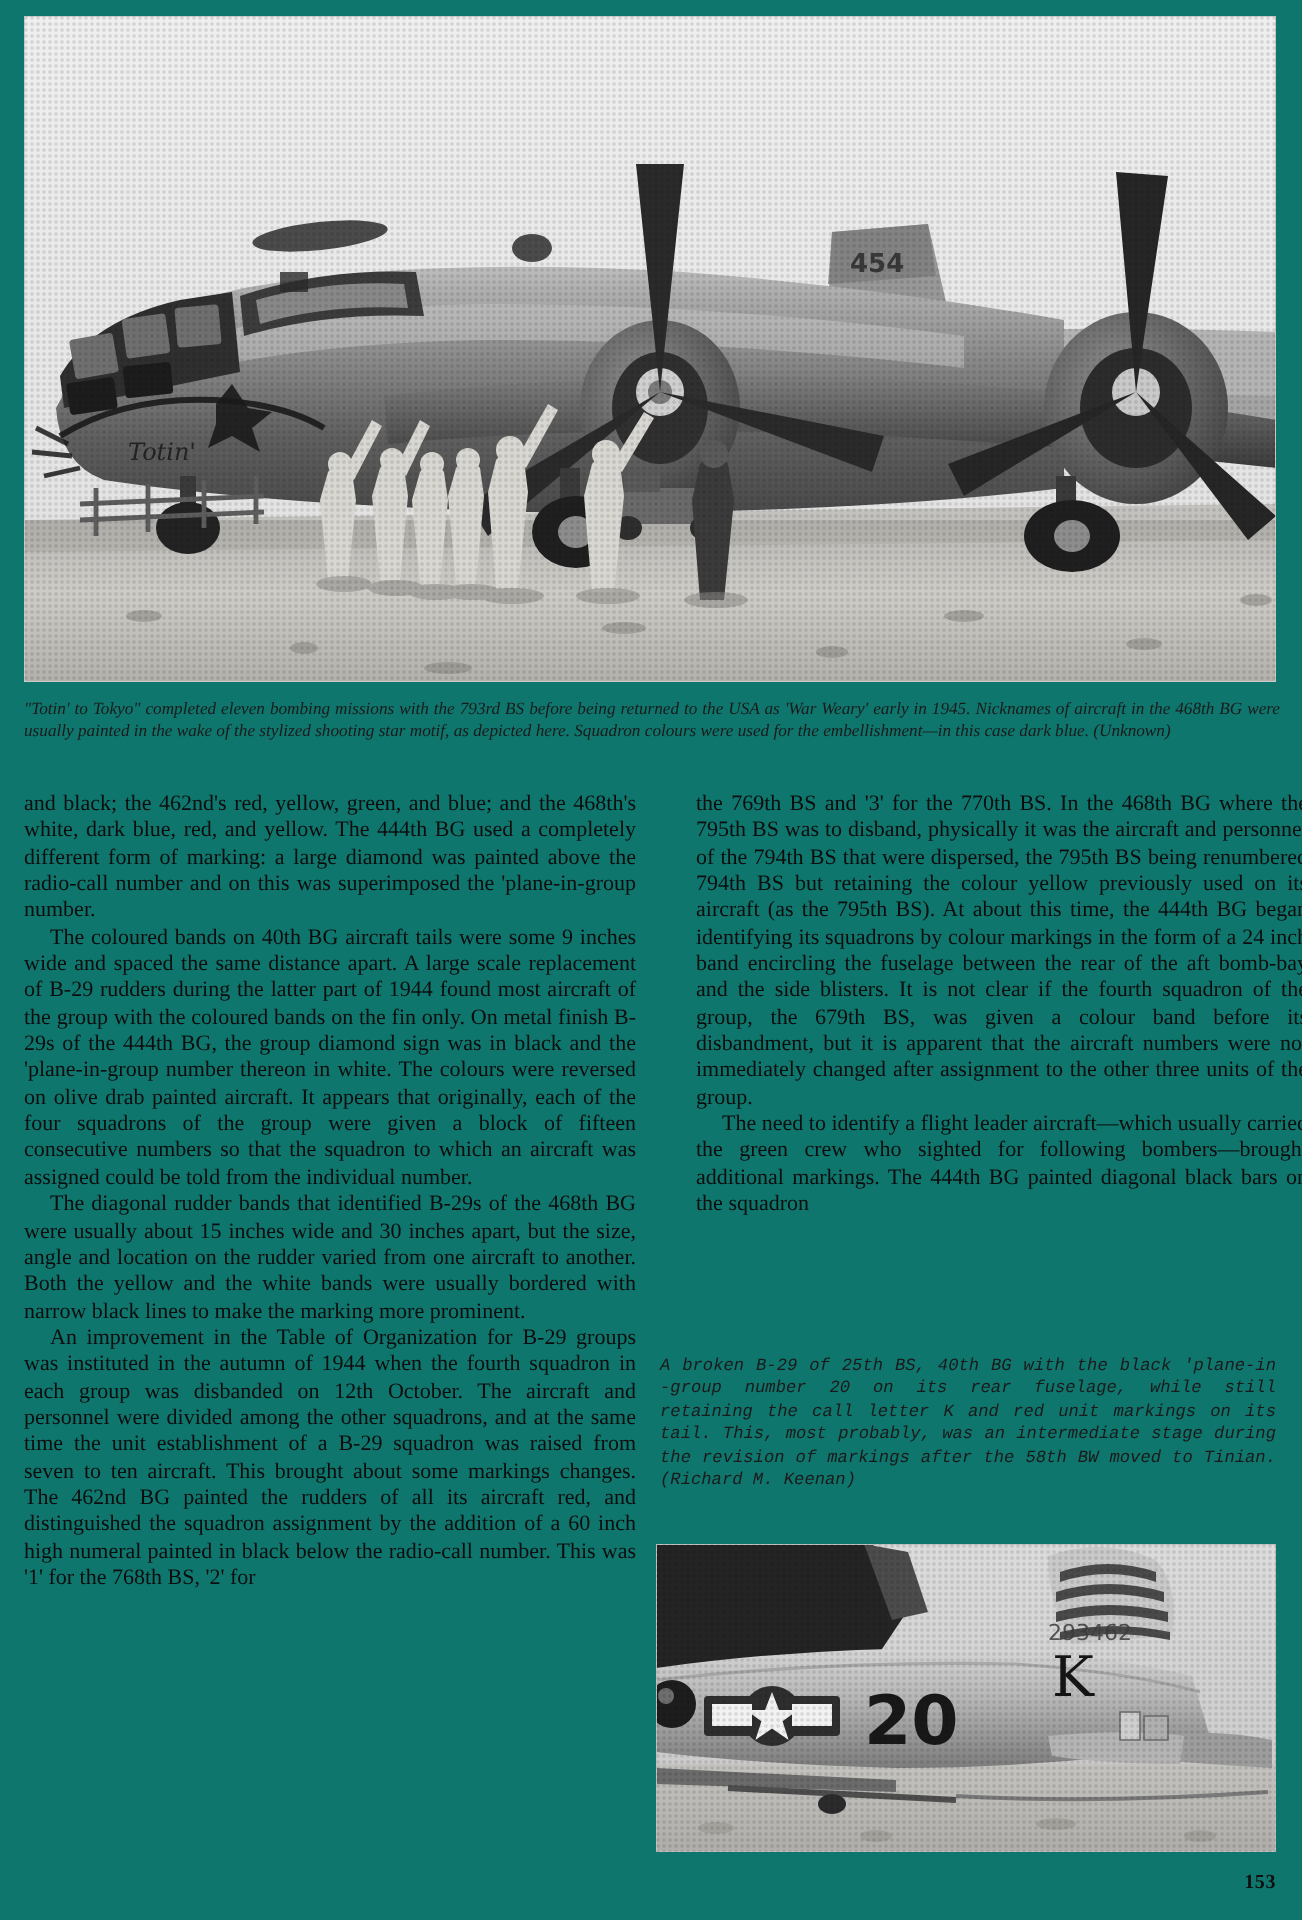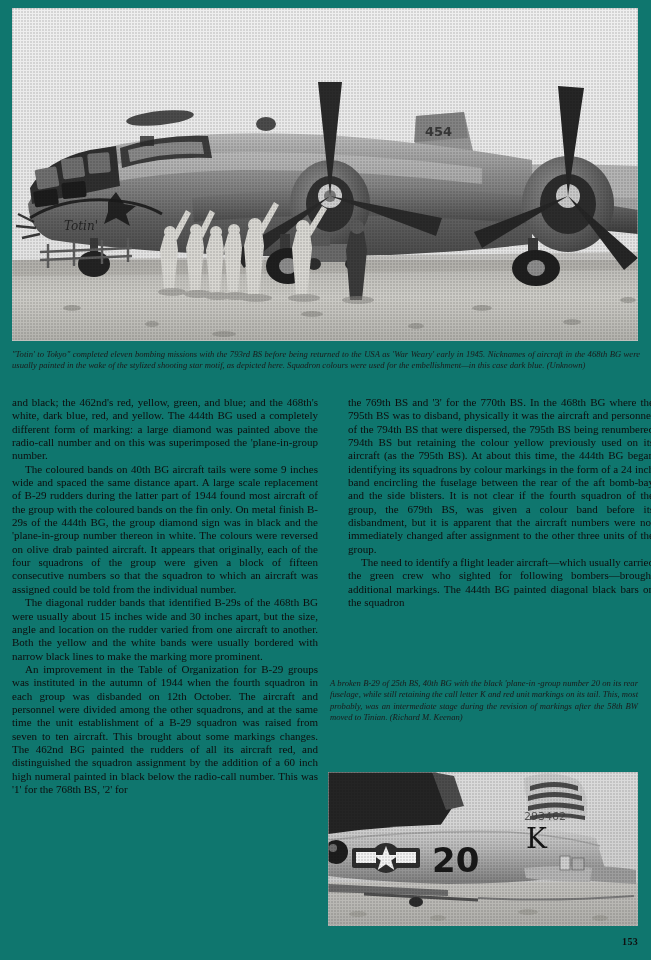--- a/index.html
+++ b/index.html
@@ -69,20 +69,21 @@
   }
   #caption-top {
     left: 12px;
     top: 349px;
     width: 628px;
   }
   #caption-bottom {
     left: 330px;
     top: 678px;
     width: 308px;
+    font-family: Liberation Mono, monospace;
   }
 
   
   .col {
     position: absolute;
     width: 306px;
     font-family: Liberation Serif, serif;
     font-size: 11px;
     line-height: 13.35px;
     text-align: justify;

